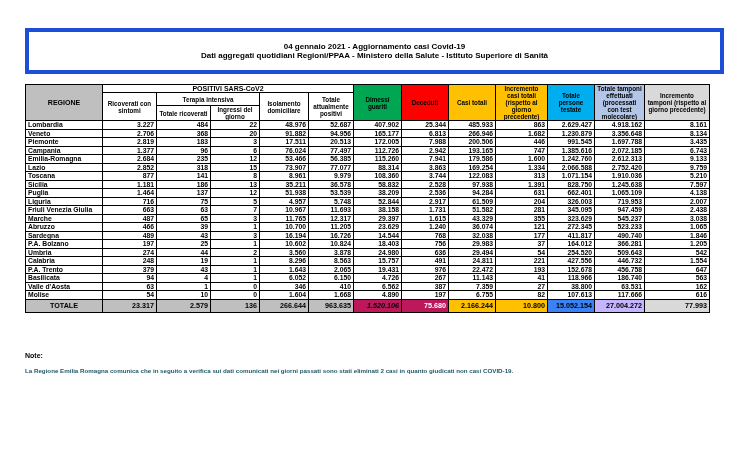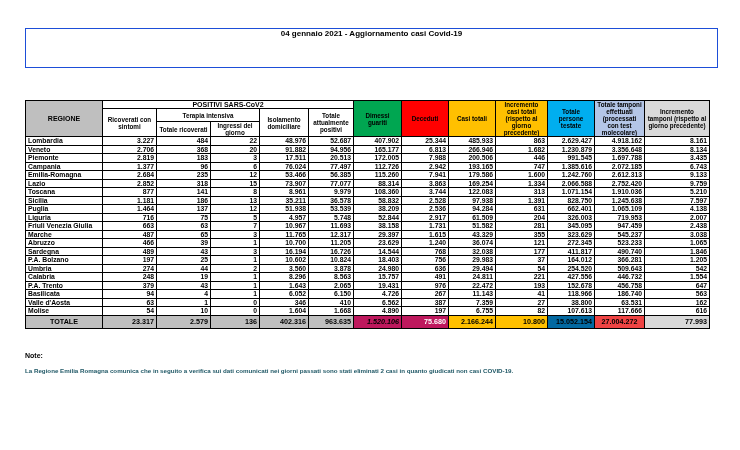--- a/index.html
+++ b/index.html
@@ -2,25 +2,25 @@
 <html><head>
 <meta charset="utf-8">
 <style>
   html,body{margin:0;padding:0;}
   body{
     width:740px;height:450px;position:relative;background:#ffffff;
     font-family:"Liberation Sans", sans-serif;color:#000;
   }
   .title-box{
     position:absolute;left:25px;top:28px;width:691px;height:38px;
-    border:1px solid #1d4ed8;display:flex;flex-direction:column;
-    justify-content:space-between;text-align:center;font-weight:bold;font-size:8px;
+    border:4px solid #1d4ed8;display:flex;flex-direction:column;
+    justify-content:center;text-align:center;font-weight:bold;font-size:8px;
   }
   table.covid{
-    position:absolute;left:25px;top:100px;border-collapse:collapse;table-layout:fixed;
+    position:absolute;left:25px;top:84px;border-collapse:collapse;table-layout:fixed;
   }
   table.covid th, table.covid td{
     border:1px solid #000;padding:0 2px;overflow:hidden;
   }
   th{
     font-weight:bold;font-size:6.3px;line-height:7px;text-align:center;
     vertical-align:middle;white-space:normal;padding:1px;
   }
   th.group{font-size:7px;}
   th.regione{background:#BFBFBF;font-size:7px;}
@@ -41,20 +41,21 @@
   }
   .notes-body{
     position:absolute;left:25px;top:367px;width:690px;font-weight:bold;font-size:6.2px;
   }
 </style>
 </head>
 <body>
 
 <div class="title-box">
   <div>04 gennaio 2021 - Aggiornamento casi Covid-19</div>
+  <div>Dati aggregati quotidiani Regioni/PPAA - Ministero della Salute - Istituto Superiore di Sanità</div>
 </div>
 
 <table class="covid">
   <colgroup>
     <col style="width:77px">
       <col style="width:54px">
       <col style="width:54px">
     <col style="width:49px">
       <col style="width:49px">
       <col style="width:45px">
@@ -403,27 +404,27 @@
         <td class="num">82</td>
         <td class="num">107.613</td>
         <td class="num">117.666</td>
         <td class="num">616</td>
       </tr>
       <tr class="total-row">
         <td class="total-label">TOTALE</td>
         <td class="num">23.317</td>
         <td class="num">2.579</td>
         <td class="num">136</td>
-        <td class="num">402.316</td>
+        <td class="num">266.644</td>
         <td class="num">963.635</td>
         <td class="num" style="background-color: #be185d; font-style: italic;">1.520.106</td>
         <td class="num" style="color: rgb(255, 255, 255); background-color: #be185d;">75.680</td>
         <td class="num" style="background-color: rgb(255, 192, 0); margin-left: 36px;">2.166.244</td>
         <td class="num" style="background-color: rgb(255, 192, 0);">10.800</td>
-        <td class="num" style="background-color: #0369a1;">15.052.154</td>
-        <td class="num" style="background-color: #ef4444; text-align: center;">27.004.272</td>
+        <td class="num" style="background-color: #3b82f6;">15.052.154</td>
+        <td class="num" style="background-color: #c4b5fd;">27.004.272</td>
         <td class="num" style="background-color: rgb(217, 217, 217); padding-left: 40px;">77.993</td>
       </tr>
     </tbody>
 </table>
 
 <div class="notes-heading">Note:</div>
 <div class="notes-body" style="color: rgb(33, 89, 103);">La Regione Emilia Romagna comunica che in seguito a verifica sui dati comunicati nei giorni passati sono stati eliminati 2 casi in quanto giudicati non casi COVID-19.</div>
 
 </body></html>

